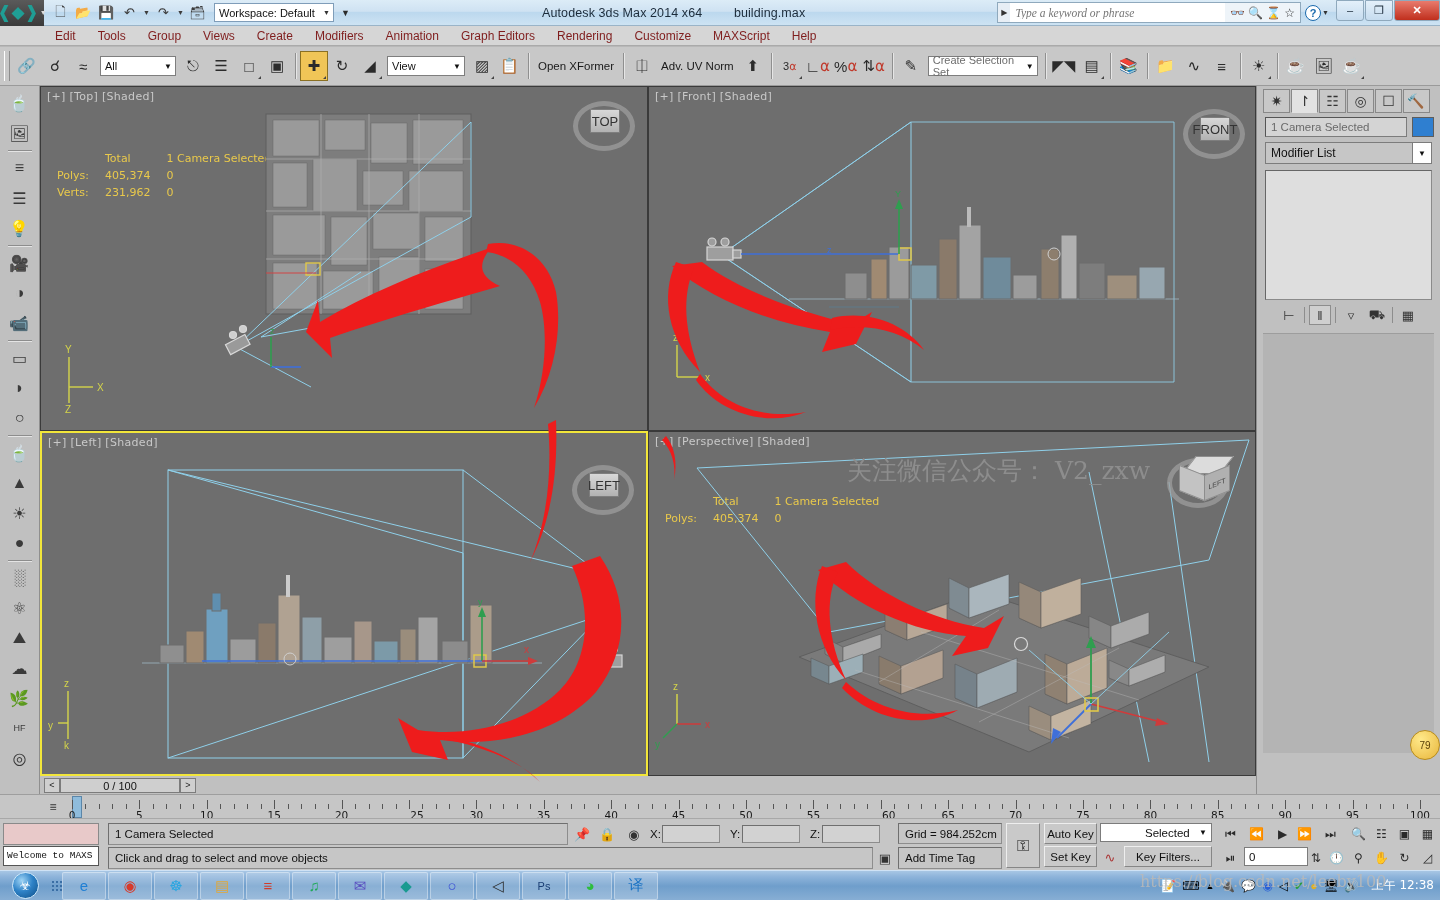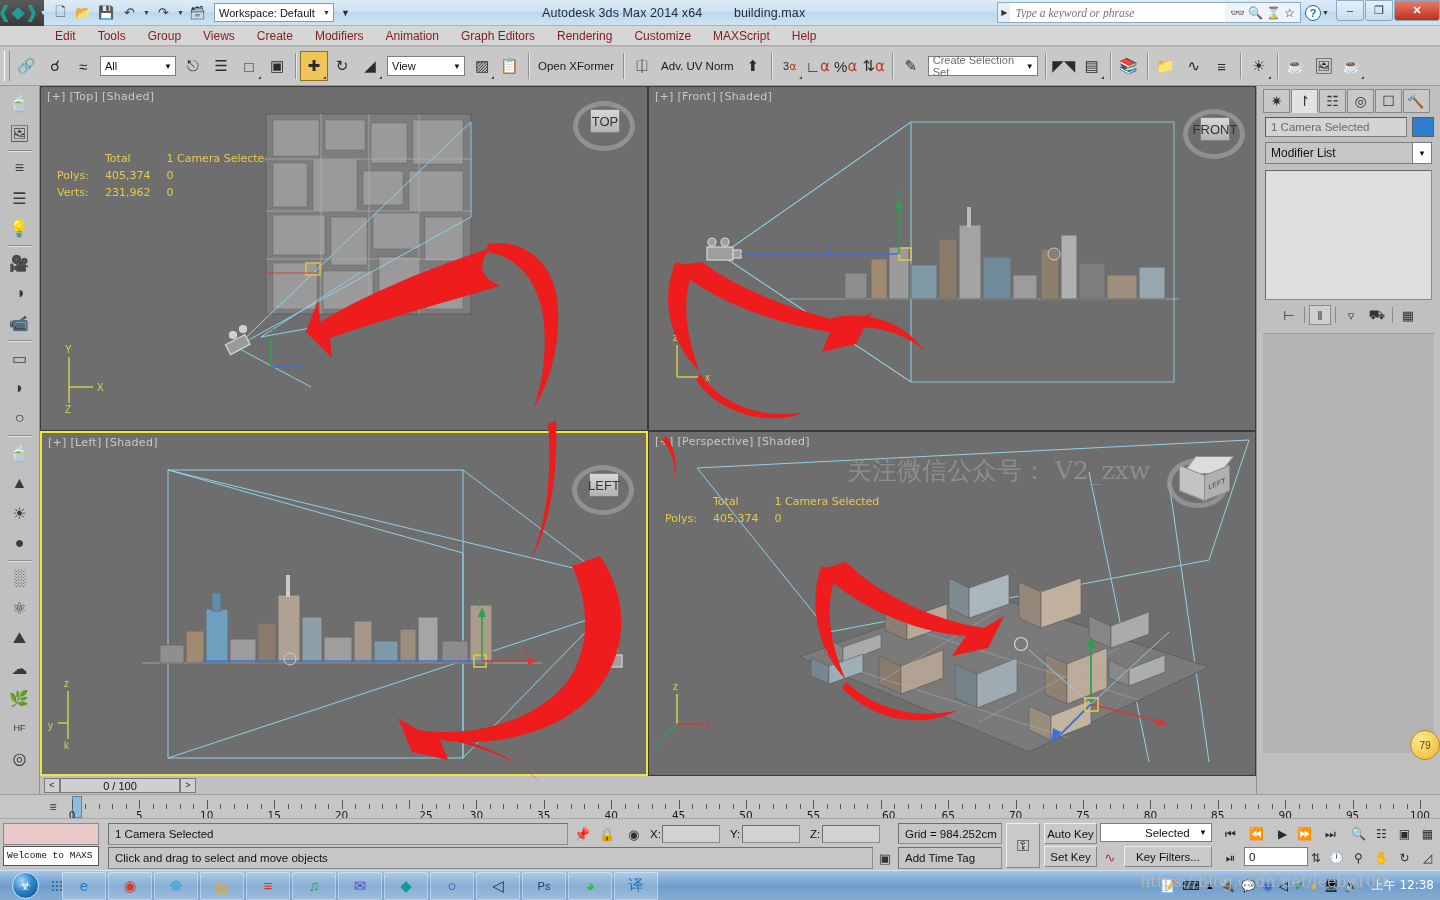--- a/index.html
+++ b/index.html
@@ -879,21 +879,21 @@
         <div class="tick" style="left: 1294.08px; height: 5px;"></div>
         <div class="tick" style="left: 1307.56px; height: 5px;"></div>
         <div class="tick" style="left: 1321.04px; height: 5px;"></div>
         <div class="tick" style="left: 1334.52px; height: 5px;"></div>
         <div class="tick" style="left: 1348px; height: 9px;"></div>
         <div class="ticklab" style="left: 0px;">0</div>
         <div class="ticklab" style="left: 67.4px;">5</div>
         <div class="ticklab" style="left: 134.8px;">10</div>
         <div class="ticklab" style="left: 202.2px;">15</div>
         <div class="ticklab" style="left: 269.6px;">20</div>
-        <div class="ticklab" style="left: 354px; text-decoration: underline;">25</div>
+        <div class="ticklab" style="left: 345px; text-decoration: underline;">25</div>
         <div class="ticklab" style="left: 404.4px;">30</div>
         <div class="ticklab" style="left: 471.8px;">35</div>
         <div class="ticklab" style="left: 539.2px;">40</div>
         <div class="ticklab" style="left: 606.6px;">45</div>
         <div class="ticklab" style="left: 674px;">50</div>
         <div class="ticklab" style="left: 741.4px;">55</div>
         <div class="ticklab" style="left: 808.8px; margin-left: 8px;">60</div>
         <div class="ticklab" style="left: 876.2px;">65</div>
         <div class="ticklab" style="left: 943.6px;">70</div>
         <div class="ticklab" style="left: 1011px;">75</div>

